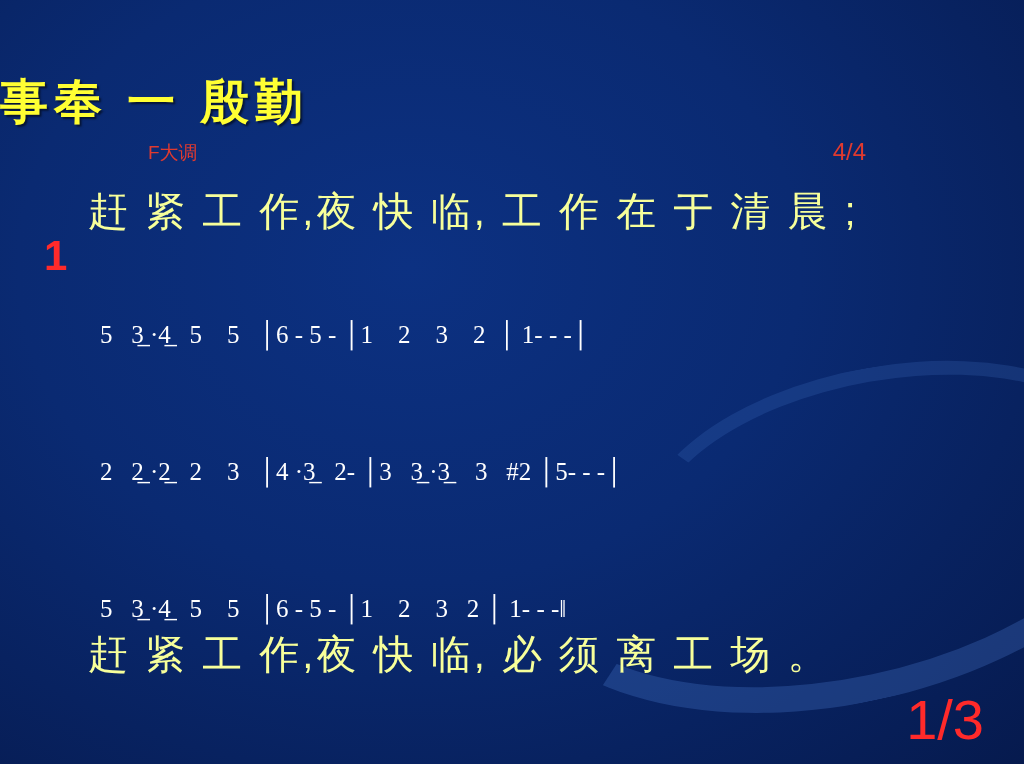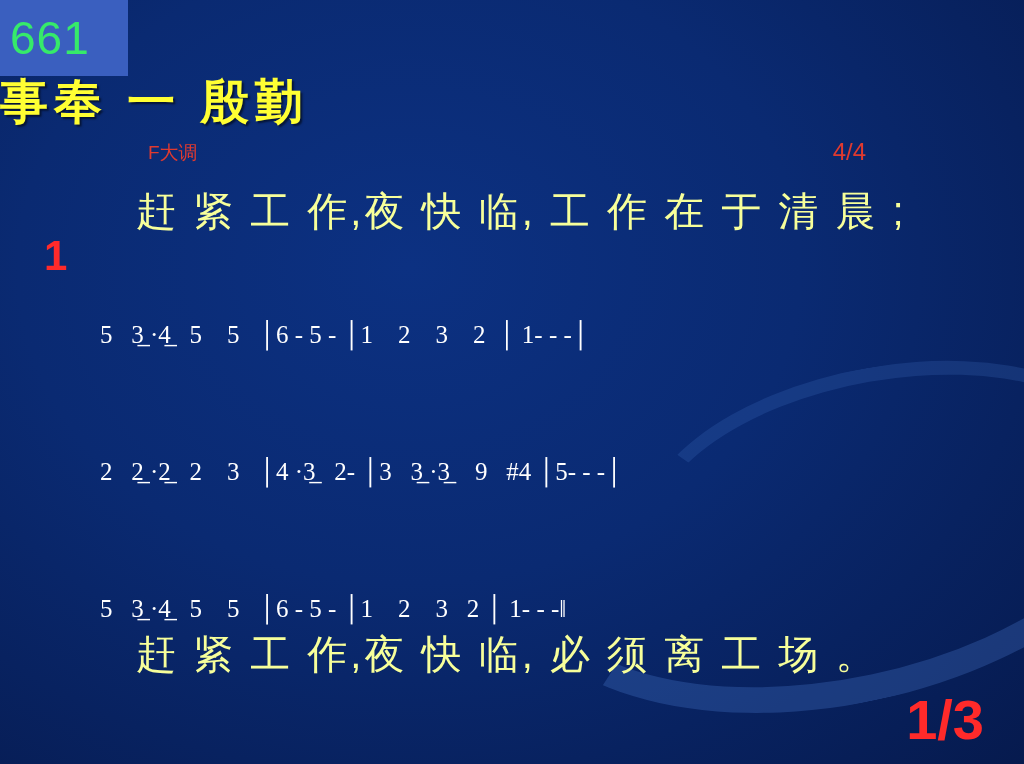--- a/index.html
+++ b/index.html
@@ -122,57 +122,55 @@
     white-space: pre;
     font-family: "Liberation Serif", serif;
   }
   .lyrics {
     color: #f7ff9a;
     font-size: 40px;
     padding-left: 88px;
     letter-spacing: 3px;
     white-space: pre;
     margin-top: 4px;
-    margin-left: 48px;
   }
   .page-indicator {
     position: absolute;
     right: 40px;
     bottom: 12px;
     color: #ff2a2a;
     font-size: 56px;
-    font-weight: bold;
+    font-weight: normal;
   }
 </style>
 </head>
 <body>
 
 <div class="slide">
 
   <div class="swoosh1"></div>
   <div class="swoosh2"></div>
 
-  <div class="number-badge">661</div>
 
   <div class="title">事奉 一 殷勤</div>
 
   <div class="key-label">F大调</div>
   <div class="time-sig">4/4</div>
 
   <div class="verse-number">1</div>
 
   <div class="lines">
     <div class="line-block">
       <div class="lyrics">赶 紧 工 作,夜 快 临, 工 作 在 于 清 晨 ;</div>
     </div>
     <div class="line-block">
       <div class="notes">5   3̲ ·4̲   5    5   │6 - 5 - │1    2    3    2  │ 1- - -│</div>
     </div>
     <div class="line-block">
-      <div class="notes">2   2̲ ·2̲   2    3   │4 ·3̲   2- │3   3̲ ·3̲    9   #4 │5- - -│</div>
+      <div class="notes">2   2̲ ·2̲   2    3   │4 ·3̲   2- │3   3̲ ·3̲    3   #2 │5- - -│</div>
     </div>
     <div class="line-block">
       <div class="notes">5   3̲ ·4̲   5    5   │6 - 5 - │1    2    3   2 │ 1- - -‖</div>
       <div class="lyrics">赶 紧 工 作,夜 快 临, 必 须 离 工 场 。</div>
     </div>
   </div>
 
   <div class="page-indicator">1/3</div>
 </div>
 

